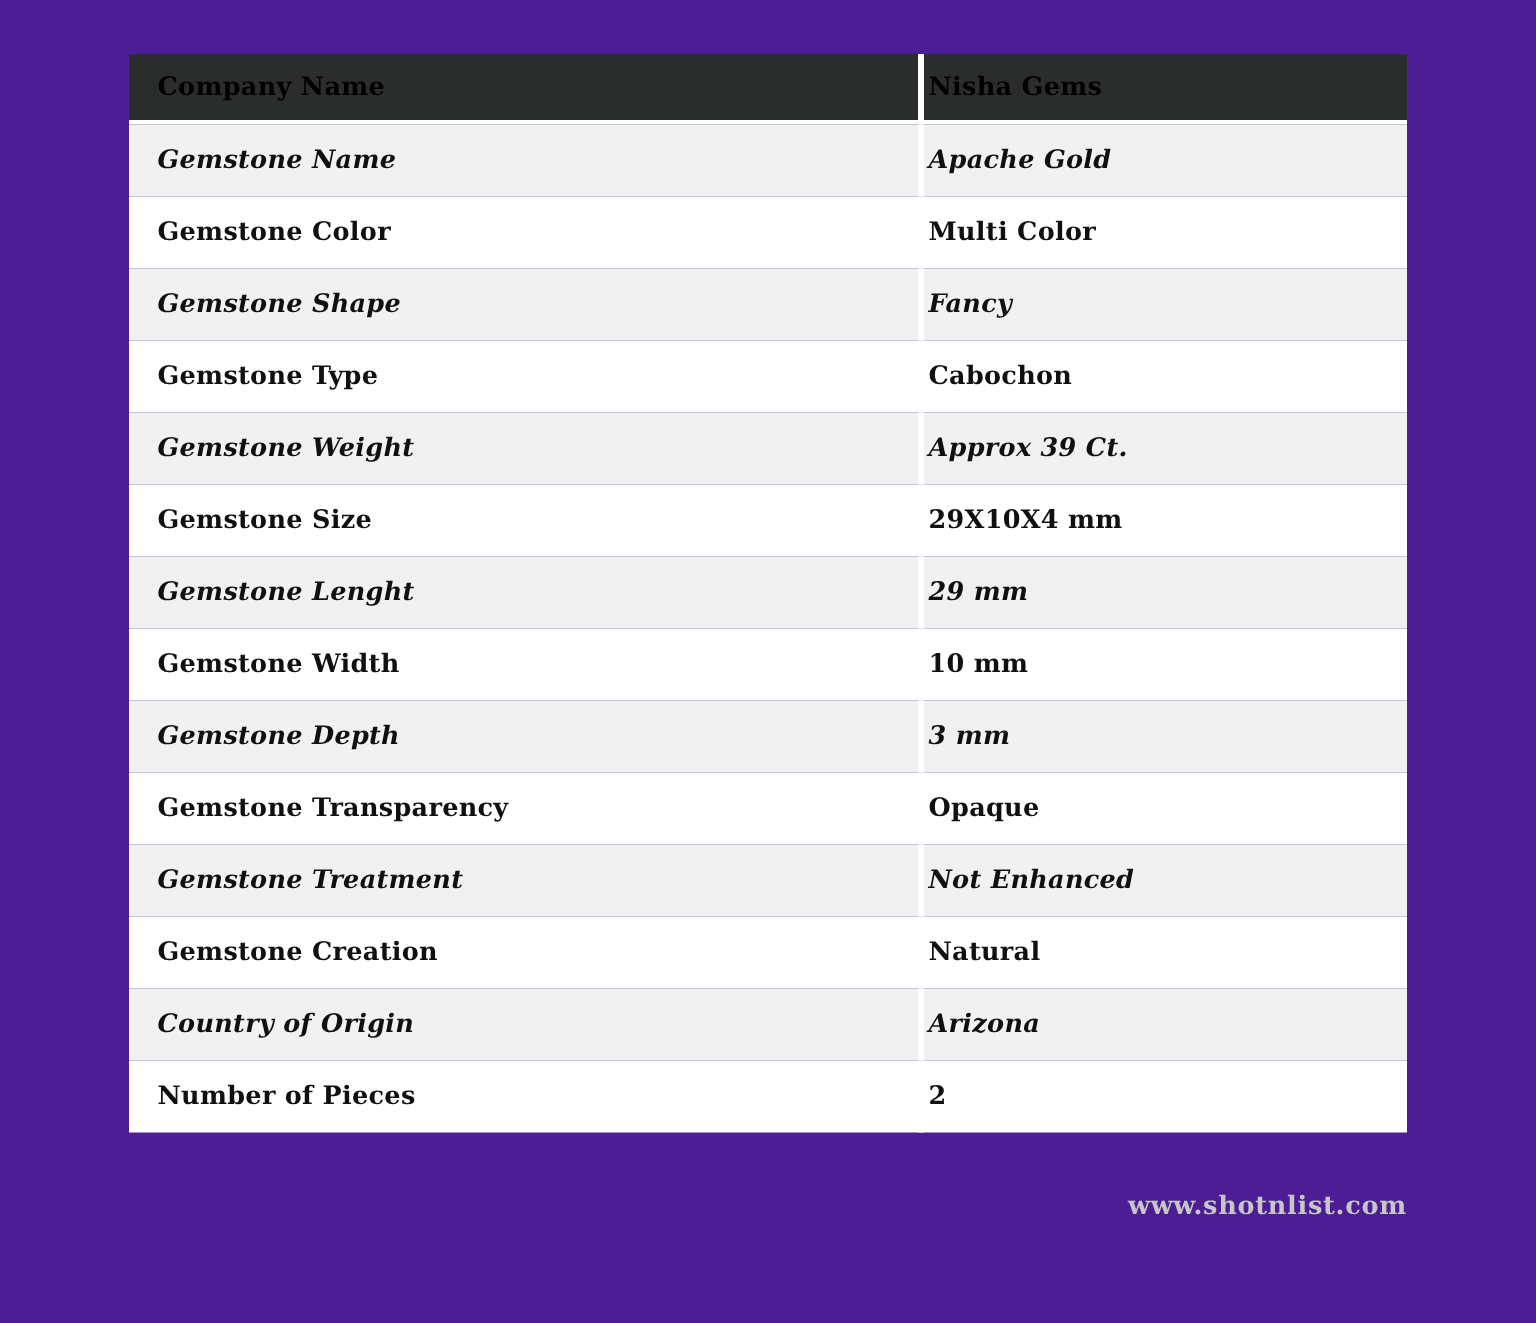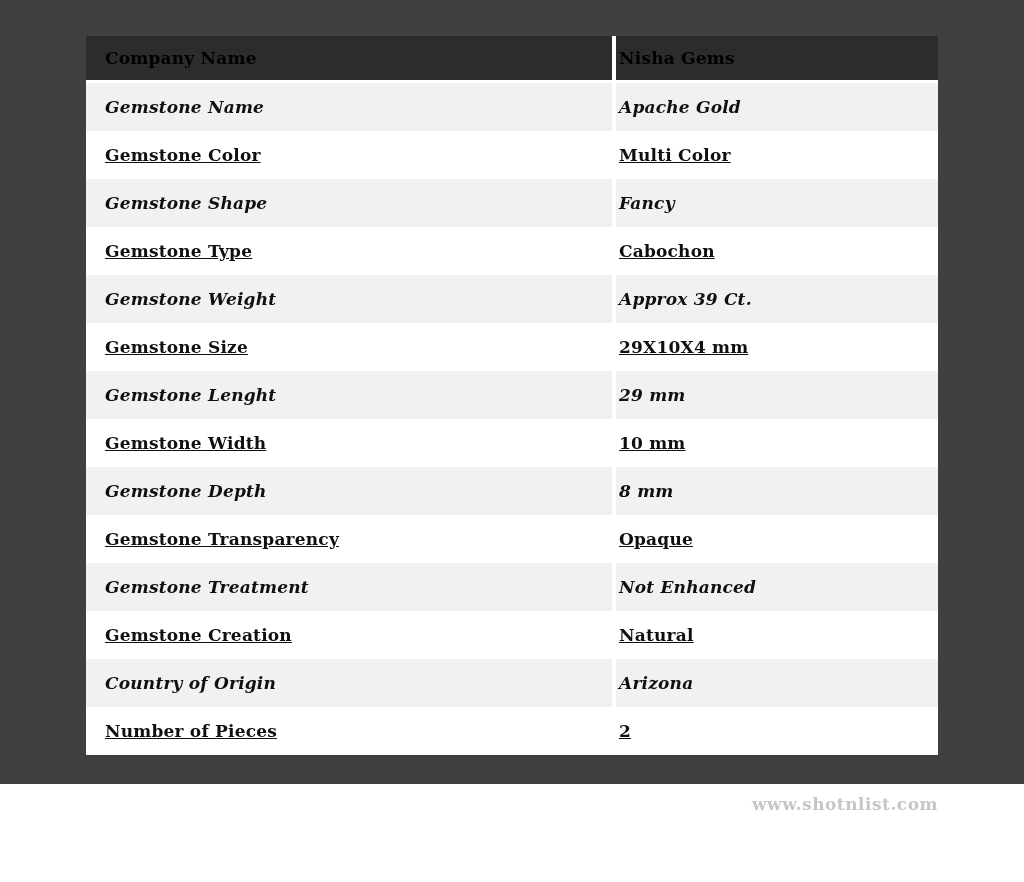--- a/index.html
+++ b/index.html
@@ -7,41 +7,41 @@
     --header-text:#000000;
     --row-alt:#f1f1f1;
     --row-plain:#ffffff;
     --cell-text:#101010;
     --watermark:#c6c6c6;
     --gap:#ffffff;
   }
   *{margin:0;padding:0;box-sizing:border-box;}
   html,body{width:1024px;height:882px;background:#ffffff;overflow:hidden;
     font-family:"DejaVu Serif","Liberation Serif",serif;}
-  .canvas{position:relative;width:1024px;height:784px;background:#404040;}
+  .canvas{position:relative;width:1024px;height:882px;background:#4c1d95;}
   table.spec{
     position:absolute;left:86px;top:36px;width:852px;
     border-collapse:separate;border-spacing:0;table-layout:fixed;
   }
   col.c1{width:526px;}
   col.c2{width:326px;}
   table.spec td,table.spec th{
     font-weight:bold;font-size:17px;color:var(--cell-text);
     text-align:left;vertical-align:middle;
     padding:0 8px 0 19px;height:48px;letter-spacing:0.2px;
   }
   table.spec th{
     background:var(--header-bg);color:var(--header-text);
     height:47px;border-bottom:3px solid var(--gap);
   }
   table.spec th.val,table.spec td.val{
     border-left:4px solid var(--gap);padding-left:3px;
   }
   table.spec tr.alt td{background:var(--row-alt);font-style:italic;}
-  table.spec tr.plain td{background:var(--row-plain);text-decoration:underline;}
+  table.spec tr.plain td{background:var(--row-plain);}
   .watermark{
     position:absolute;right:86px;top:794px;width:400px;
     text-align:right;font-weight:bold;font-size:17px;
     color:var(--watermark);letter-spacing:0.5px;
   }
 </style>
 </head>
 <body>
 
 <div class="canvas">
@@ -86,21 +86,21 @@
         <tr class="alt">
       <td>Gemstone Lenght</td>
       <td class="val">29 mm</td>
     </tr>
         <tr class="plain">
       <td>Gemstone Width</td>
       <td class="val">10 mm</td>
     </tr>
         <tr class="alt">
       <td>Gemstone Depth</td>
-      <td class="val">8 mm</td>
+      <td class="val">3 mm</td>
     </tr>
         <tr class="plain">
       <td>Gemstone Transparency</td>
       <td class="val">Opaque</td>
     </tr>
         <tr class="alt">
       <td>Gemstone Treatment</td>
       <td class="val">Not Enhanced</td>
     </tr>
         <tr class="plain">

